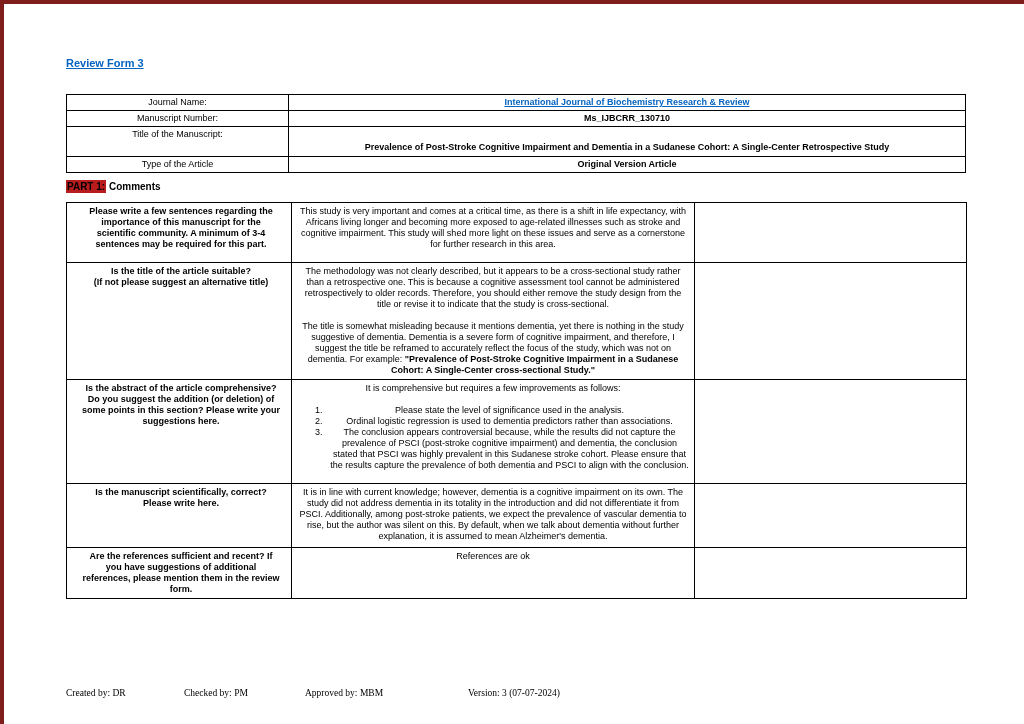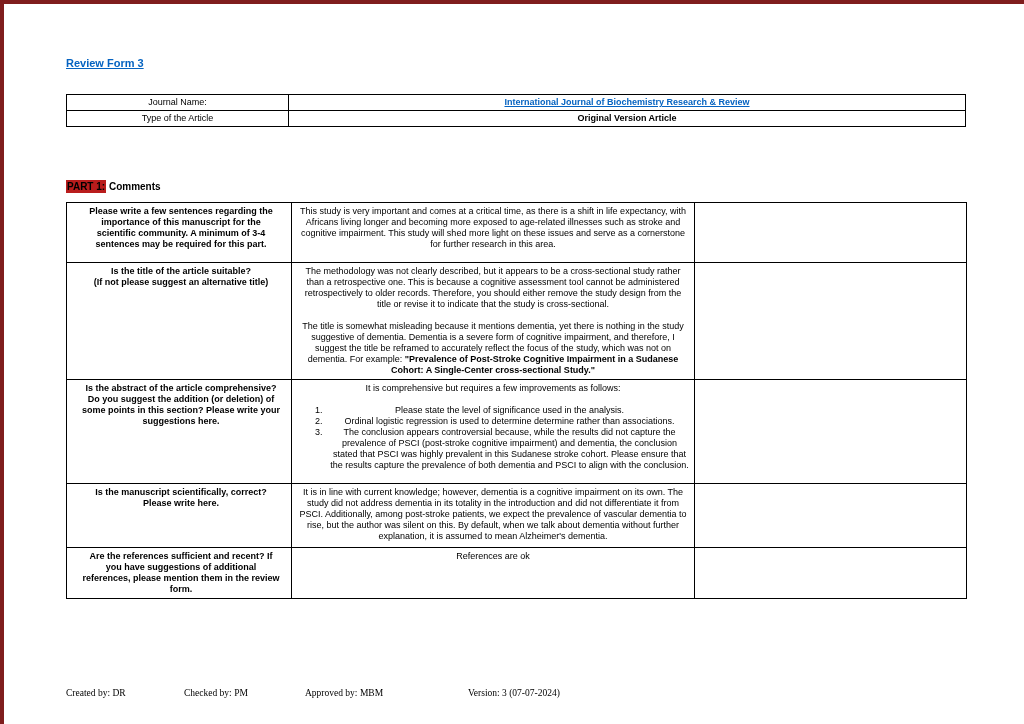--- a/index.html
+++ b/index.html
@@ -66,20 +66,28 @@
     <colgroup>
         <col style="width:222px">
         <col>
       </colgroup>
     <tbody>
       <tr>
         <td>Journal Name:</td>
         <td><a class="journal-link">International Journal of Biochemistry Research &amp; Review</a></td>
       </tr>
       <tr>
+        <td>Manuscript Number:</td>
+        <td class="bold">Ms_IJBCRR_130710</td>
+      </tr>
+      <tr class="title-row">
+        <td>Title of the Manuscript:</td>
+        <td class="bold value">Prevalence of Post-Stroke Cognitive Impairment and Dementia in a Sudanese Cohort: A Single-Center Retrospective Study</td>
+      </tr>
+      <tr>
         <td>Type of the Article</td>
         <td class="bold">Original Version Article</td>
       </tr>
     </tbody>
   </table>
 
   <div class="part1-line"><span class="hl-yellow">PART  1:</span><span> Comments</span></div>
 
   <table class="comments-table">
     <colgroup>
@@ -106,21 +114,21 @@
         </td>
         <td></td>
       </tr>
 
       <tr style="height:104px;">
         <td class="q-cell">Is the abstract of the article comprehensive? Do you suggest the addition (or deletion) of some points in this section? Please write your suggestions here.</td>
         <td>
           <div>It is comprehensive but requires a few improvements as follows:</div>
           <ol class="points">
             <li>Please state the level of significance used in the analysis.</li>
-            <li>Ordinal logistic regression is used to determine determine rather than associations.</li>
+            <li>Ordinal logistic regression is used to dementia predictors rather than associations.</li>
             <li>The conclusion appears controversial because, while the results did not capture the prevalence of PSCI (post-stroke cognitive impairment) and dementia, the conclusion stated that PSCI was highly prevalent in this Sudanese stroke cohort. Please ensure that the results capture the prevalence of both dementia and PSCI to align with the conclusion.</li>
           </ol>
         </td>
         <td></td>
       </tr>
 
       <tr style="height:64px;">
         <td class="q-cell">Is the manuscript scientifically, correct? Please write here.</td>
         <td>It is in line with current knowledge; however, dementia is a cognitive impairment on its own. The study did not address dementia in its totality in the introduction and did not differentiate it from PSCI. Additionally, among post-stroke patients, we expect the prevalence of vascular dementia to rise, but the author was silent on this. By default, when we talk about dementia without further explanation, it is assumed to mean Alzheimer's dementia.</td>
         <td></td>

